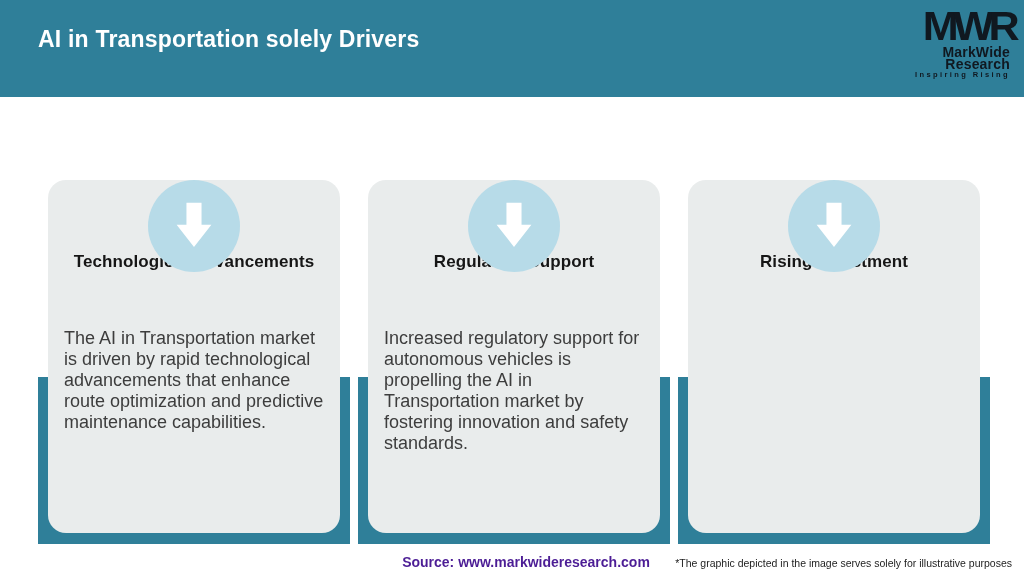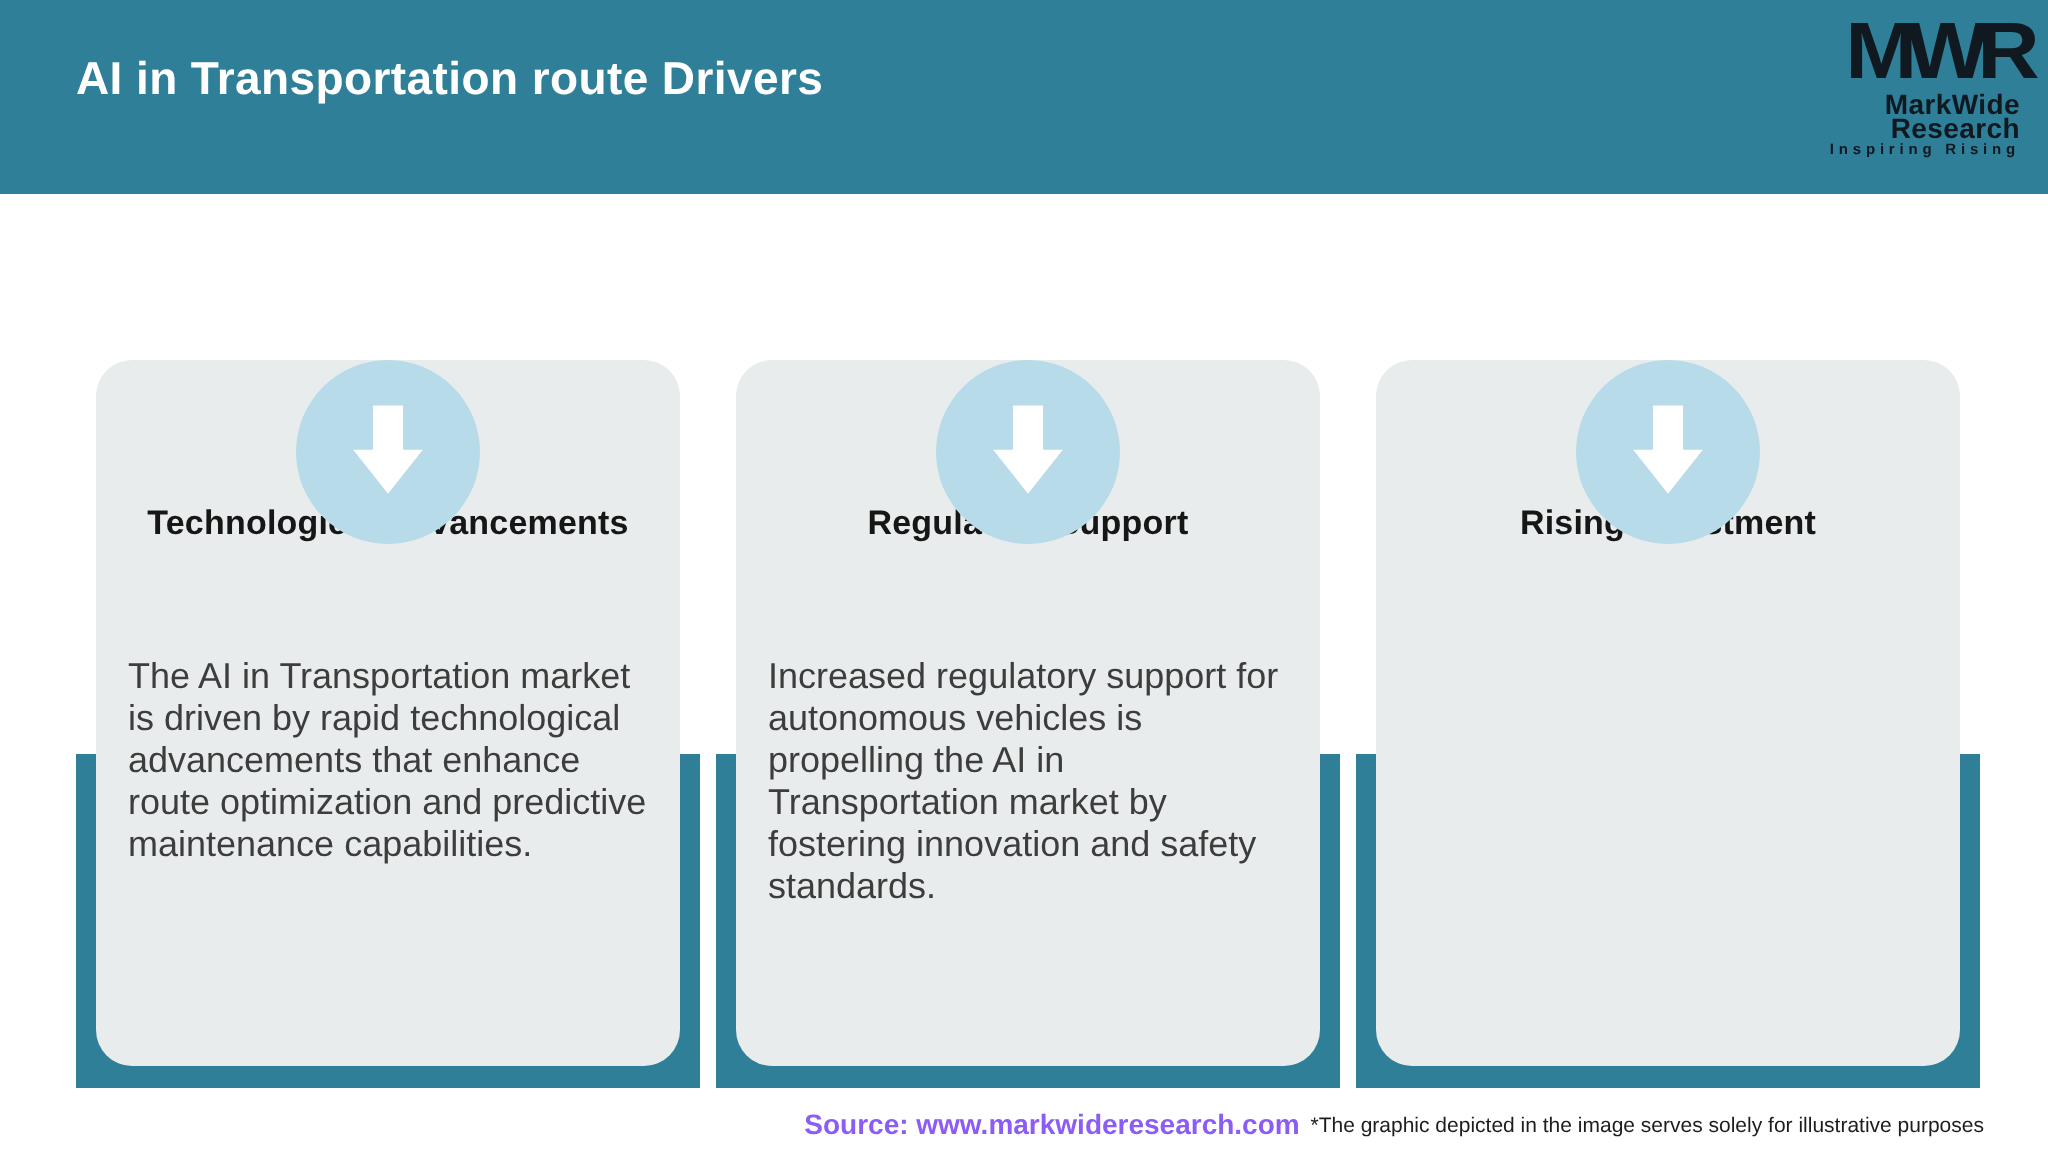--- a/index.html
+++ b/index.html
@@ -56,34 +56,34 @@
     margin:72px 8px 0;text-align:center;
     font-size:17px;font-weight:bold;color:var(--heading_dark);letter-spacing:.1px;
   }
   .card-desc{
     margin:56px 16px 0;
     font-size:18px;line-height:21px;color:var(--text_dark);
   }
   
   .source-text{
     position:absolute;left:0;width:1024px;top:554px;text-align:center;
-    font-size:14px;font-weight:bold;color:#8b5cf6;padding-left:28px;
+    font-size:14px;font-weight:bold;color:#4c1d95;padding-left:28px;
   }
   .disclaimer-text{
-    position:absolute;right:32px;top:557px;
+    position:absolute;right:12px;top:557px;
     font-size:10.5px;color:#1d1d1d;
   }
 </style>
 </head>
 <body>
 
 <div class="canvas">
 
   <div class="header">
-    <div class="page-title">AI in Transportation route Drivers</div>
+    <div class="page-title">AI in Transportation solely Drivers</div>
     <div class="logo">
       <div class="logo-acronym">MWR</div>
       <div class="logo-name">MarkWide Research</div>
       <div class="logo-tagline">Inspiring Rising</div>
     </div>
   </div>
 
   <div class="column col-1">
     <div class="backdrop"></div>
     <div class="card">

